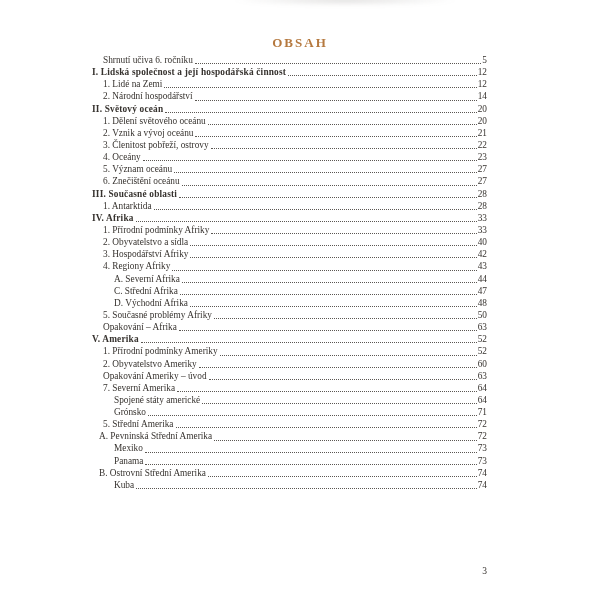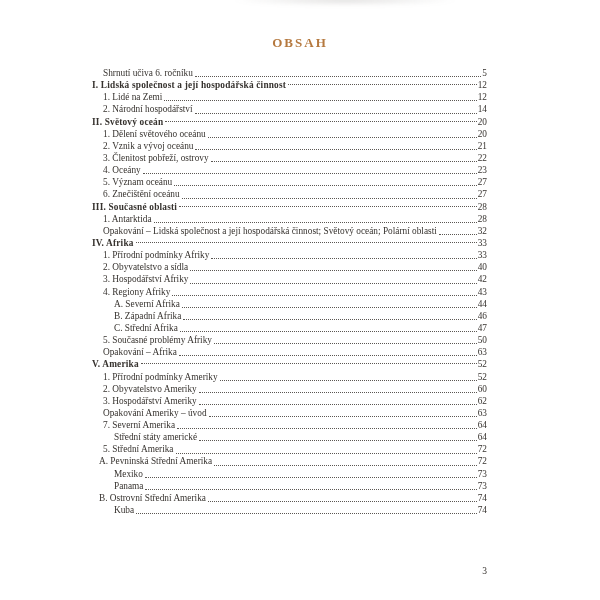--- a/index.html
+++ b/index.html
@@ -54,21 +54,21 @@
   .row .lbl { white-space: nowrap; }
   .row.bold .lbl { font-weight: bold; letter-spacing: 0.2px; }
   .row .dots {
     flex: 1;
     min-width: 8px;
     border-bottom: 1px dotted #5b5752;
     margin: 0 1px 2px 2px;
     height: 1px;
   }
   .row .pg { white-space: nowrap; }
-  .lvl0  { margin-left: 0; align-items: center; }
+  .lvl0  { margin-left: 0; }
   .lvl0b { margin-left: 7px; }
   .lvl1  { margin-left: 11px; }
   .lvl2  { margin-left: 22px; }
   .pagenum {
     position: absolute;
     top: 566px;
     left: 92px;
     width: 395px;
     text-align: right;
     font-size: 9.5px;
@@ -76,21 +76,21 @@
   }
 </style>
 </head>
 <body>
 
 <div class="page">
   <div class="scan-artifact"></div>
 
   <div class="title" style="color: rgb(181, 121, 63);">OBSAH</div>
 
-  <div class="toc" id="toc-entries" style="color: rgb(54, 50, 46); margin-top: 13px;">
+  <div class="toc" id="toc-entries" style="color: rgb(54, 50, 46);">
       <div class="row lvl1">
         <span class="lbl">Shrnutí učiva 6. ročníku</span>
         <span class="dots"></span>
         <span class="pg">5</span>
       </div>
       <div class="row lvl0 bold">
         <span class="lbl">I. Lidská společnost a její hospodářská činnost</span>
         <span class="dots"></span>
         <span class="pg">12</span>
       </div>
@@ -142,25 +142,20 @@
       <div class="row lvl0 bold">
         <span class="lbl">III. Současné oblasti</span>
         <span class="dots"></span>
         <span class="pg">28</span>
       </div>
       <div class="row lvl1">
         <span class="lbl">1. Antarktida</span>
         <span class="dots"></span>
         <span class="pg">28</span>
       </div>
-      <div class="row lvl1">
-        <span class="lbl">Opakování – Lidská společnost a její hospodářská činnost; Světový oceán; Polární oblasti</span>
-        <span class="dots"></span>
-        <span class="pg">32</span>
-      </div>
       <div class="row lvl0 bold">
         <span class="lbl">IV. Afrika</span>
         <span class="dots"></span>
         <span class="pg">33</span>
       </div>
       <div class="row lvl1">
         <span class="lbl">1. Přírodní podmínky Afriky</span>
         <span class="dots"></span>
         <span class="pg">33</span>
       </div>
@@ -178,29 +173,29 @@
         <span class="lbl">4. Regiony Afriky</span>
         <span class="dots"></span>
         <span class="pg">43</span>
       </div>
       <div class="row lvl2">
         <span class="lbl">A. Severní Afrika</span>
         <span class="dots"></span>
         <span class="pg">44</span>
       </div>
       <div class="row lvl2">
-        <span class="lbl">B. Západní Afrika</span>
-        <span class="dots"></span>
-        <span class="pg">46</span>
-      </div>
-      <div class="row lvl2">
         <span class="lbl">C. Střední Afrika</span>
         <span class="dots"></span>
         <span class="pg">47</span>
       </div>
+      <div class="row lvl2">
+        <span class="lbl">D. Východní Afrika</span>
+        <span class="dots"></span>
+        <span class="pg">48</span>
+      </div>
       <div class="row lvl1">
         <span class="lbl">5. Současné problémy Afriky</span>
         <span class="dots"></span>
         <span class="pg">50</span>
       </div>
       <div class="row lvl1">
         <span class="lbl">Opakování – Afrika</span>
         <span class="dots"></span>
         <span class="pg">63</span>
       </div>
@@ -213,38 +208,38 @@
         <span class="lbl">1. Přírodní podmínky Ameriky</span>
         <span class="dots"></span>
         <span class="pg">52</span>
       </div>
       <div class="row lvl1">
         <span class="lbl">2. Obyvatelstvo Ameriky</span>
         <span class="dots"></span>
         <span class="pg">60</span>
       </div>
       <div class="row lvl1">
-        <span class="lbl">3. Hospodářství Ameriky</span>
-        <span class="dots"></span>
-        <span class="pg">62</span>
-      </div>
-      <div class="row lvl1">
         <span class="lbl">Opakování Ameriky – úvod</span>
         <span class="dots"></span>
         <span class="pg">63</span>
       </div>
       <div class="row lvl1">
         <span class="lbl">7. Severní Amerika</span>
         <span class="dots"></span>
         <span class="pg">64</span>
       </div>
       <div class="row lvl2">
-        <span class="lbl">Střední státy americké</span>
+        <span class="lbl">Spojené státy americké</span>
         <span class="dots"></span>
         <span class="pg">64</span>
+      </div>
+      <div class="row lvl2">
+        <span class="lbl">Grónsko</span>
+        <span class="dots"></span>
+        <span class="pg">71</span>
       </div>
       <div class="row lvl1">
         <span class="lbl">5. Střední Amerika</span>
         <span class="dots"></span>
         <span class="pg">72</span>
       </div>
       <div class="row lvl0b">
         <span class="lbl">A. Pevninská Střední Amerika</span>
         <span class="dots"></span>
         <span class="pg">72</span>

